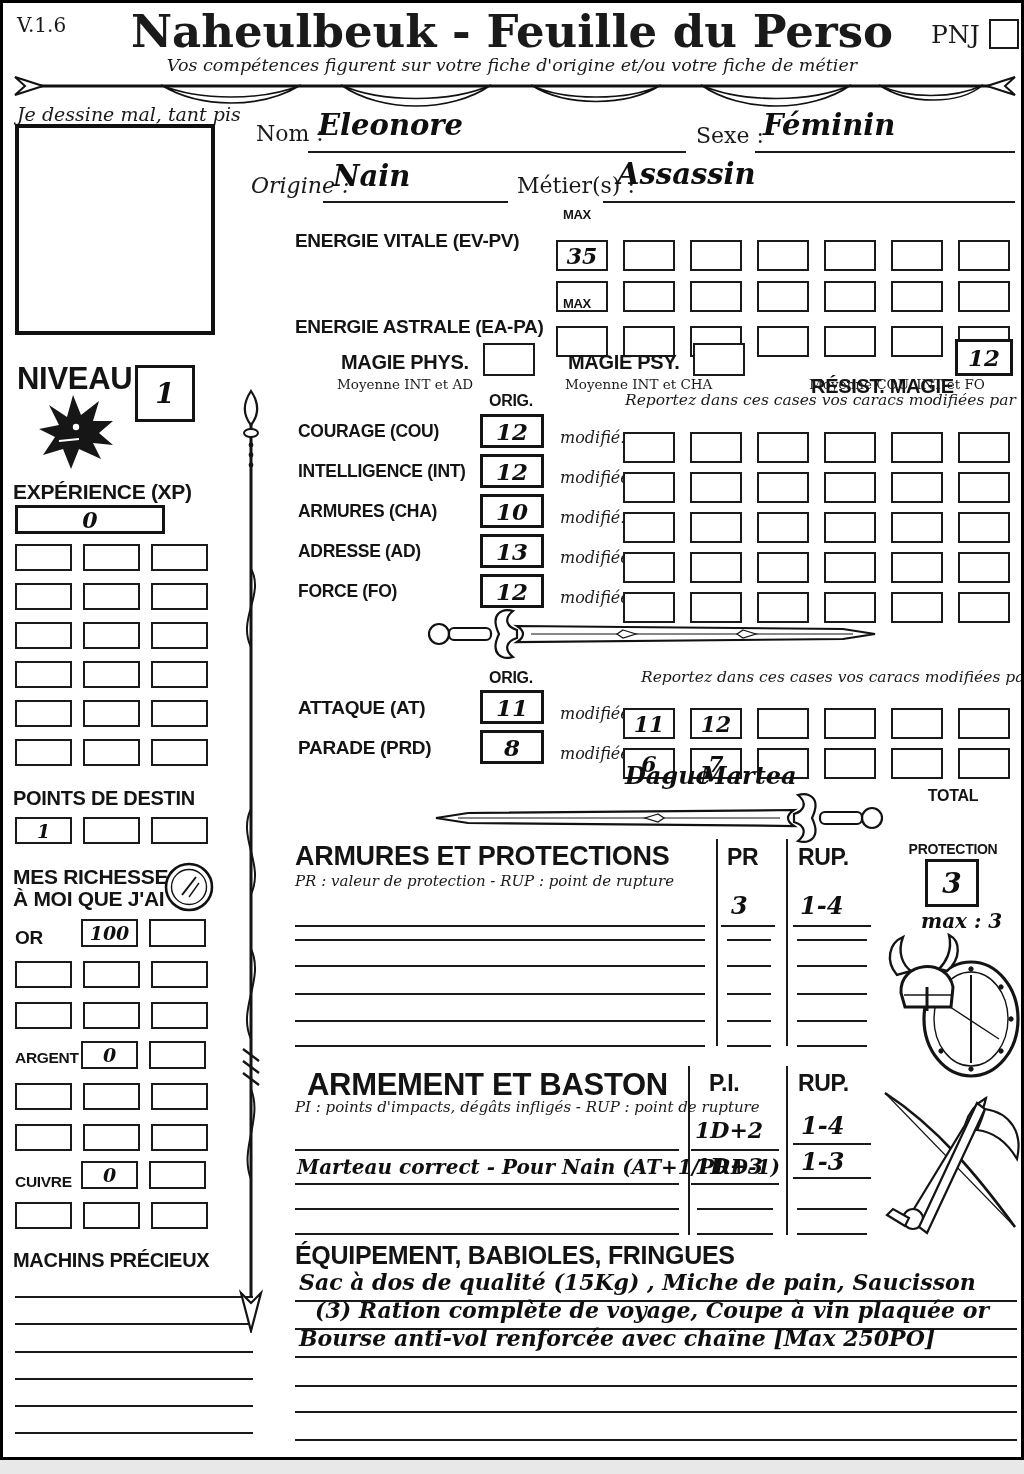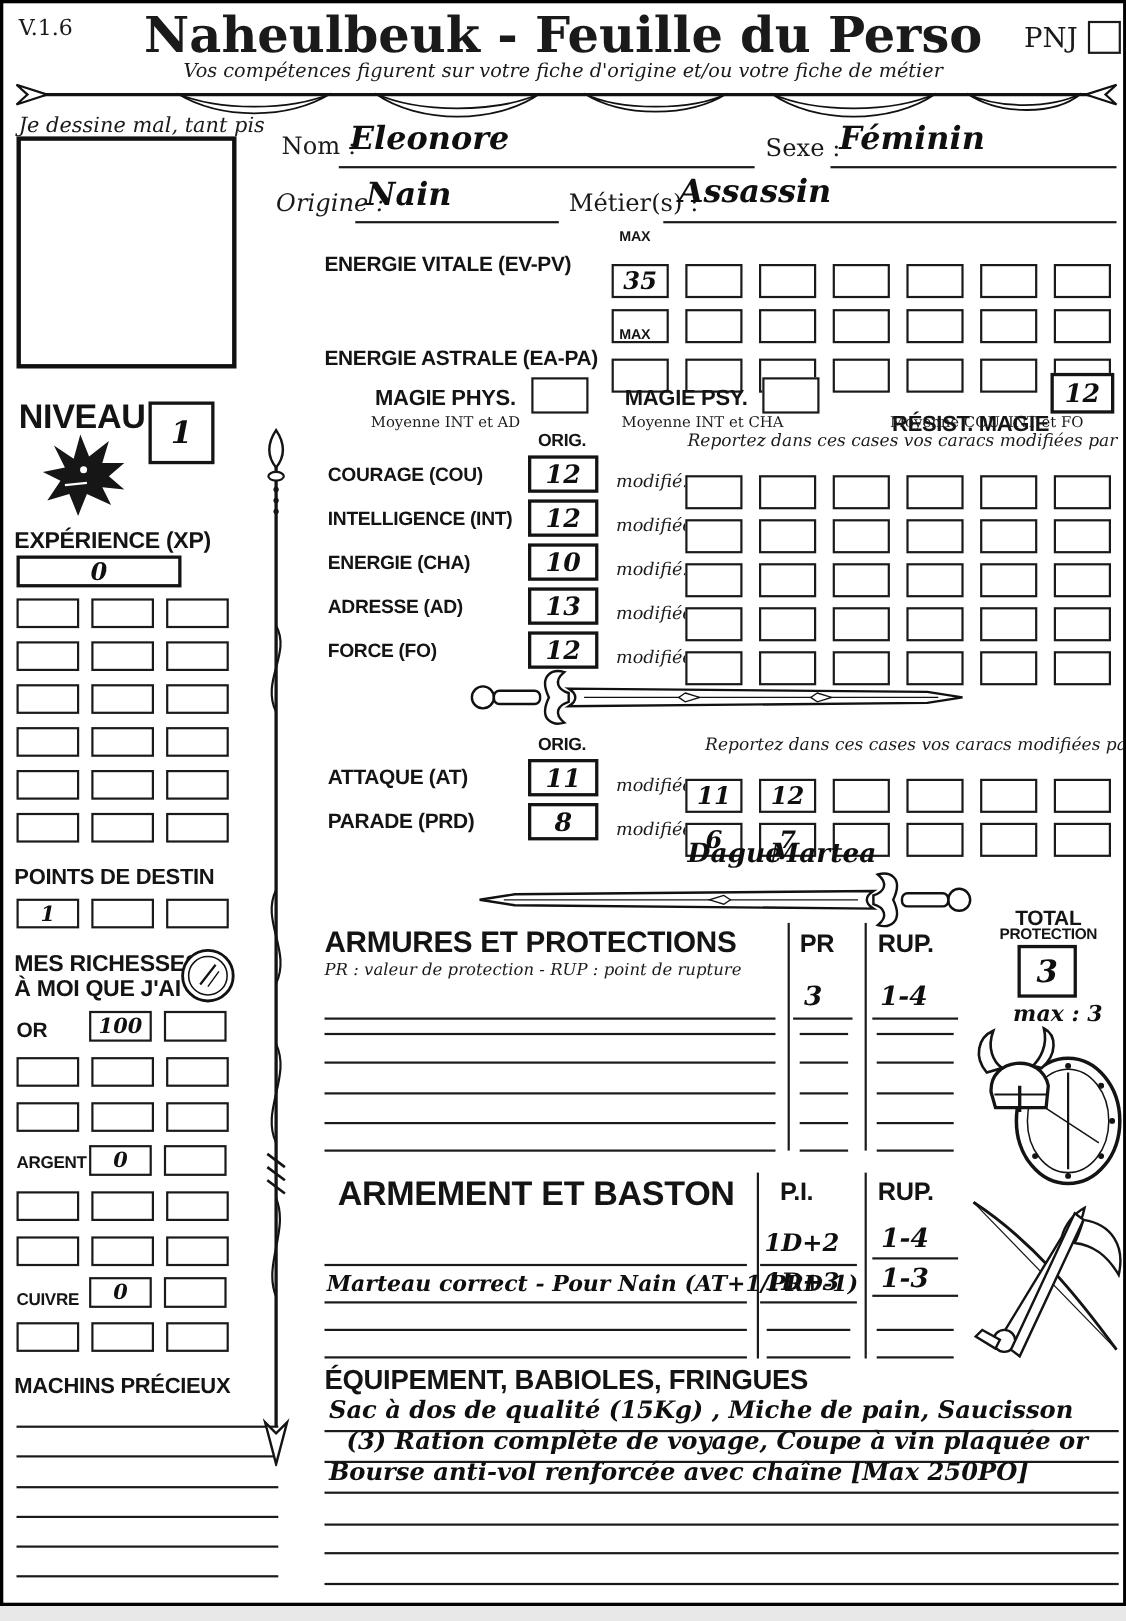--- a/index.html
+++ b/index.html
@@ -131,21 +131,21 @@
   <div class="scr" style="left:557px;top:465px;font-size:16px;">modifiée...</div>
   <div class="row" style="left:620px;top:453px;">
     <span class="bx"></span>
       <span class="bx"></span>
       <span class="bx"></span>
       <span class="bx"></span>
       <span class="bx"></span>
       <span class="bx"></span>
   </div>
 
-  <div class="lbl" style="left:295px;top:498px;font-size:17.5px;">ENERGIE (CHA)</div>
+  <div class="lbl" style="left:295px;top:498px;font-size:17.5px;">ARMURES (CHA)</div>
   <div class="obx" style="left:477px;top:491px;">10</div>
   <div class="scr" style="left:557px;top:505px;font-size:16px;">modifié...</div>
   <div class="row" style="left:620px;top:493px;">
     <span class="bx"></span>
       <span class="bx"></span>
       <span class="bx"></span>
       <span class="bx"></span>
       <span class="bx"></span>
       <span class="bx"></span>
   </div>
@@ -228,21 +228,21 @@
     </svg>
   </div>
 
   <div class="lbl" style="left:292px;top:838px;font-size:27px;">ARMURES ET PROTECTIONS</div>
   <div class="vl" style="left:713px;top:836px;height:207px;"></div>
   <div class="vl" style="left:783px;top:836px;height:207px;"></div>
   <div class="lbl" style="left:724px;top:841px;font-size:23px;">PR</div>
   <div class="lbl" style="left:795px;top:841px;font-size:23px;">RUP.</div>
   <div class="scr" style="left:292px;top:869px;font-size:15px;">PR : valeur de protection - RUP : point de rupture</div>
 
-  <div class="lbl ctr" style="left:895px;top:822px;width:110px;font-size:19px;text-align:center;">TOTAL</div>
+  <div class="lbl ctr" style="left:895px;top:784px;width:110px;font-size:16px;text-align:center;">TOTAL</div>
   <div class="lbl ctr" style="left:885px;top:838px;width:130px;font-size:14px;">PROTECTION</div>
   <div class="obx" style="left:922px;top:856px;width:54px;height:48px;font-size:28px;">3</div>
   <div class="hand" style="left:918px;top:906px;font-size:20px;">max : 3</div>
 
   <svg class="abs" style="left:880px;top:928px;" width="140" height="150" viewBox="0 0 140 150">
     <g fill="#fff" stroke="#141414">
       <ellipse cx="88" cy="88" rx="47" ry="57" stroke-width="3.2"></ellipse>
       <ellipse cx="88" cy="88" rx="37" ry="47" stroke-width="1.4"></ellipse>
       <line x1="88" y1="44" x2="88" y2="132" stroke-width="2"></line>
       <line x1="58" y1="70" x2="116" y2="108" stroke-width="1.4"></line>
@@ -280,20 +280,21 @@
     <div class="ul" style="left:794px;top:1017px;width:70px;"></div>
   <div class="ul" style="left:292px;top:1042px;width:410px;"></div>
     <div class="ul" style="left:724px;top:1042px;width:44px;"></div>
     <div class="ul" style="left:794px;top:1042px;width:70px;"></div>
 
   <div class="lbl" style="left:304px;top:1064px;font-size:31px;">ARMEMENT ET BASTON</div>
   <div class="vl" style="left:685px;top:1063px;height:169px;"></div>
   <div class="vl" style="left:783px;top:1063px;height:169px;"></div>
   <div class="lbl" style="left:706px;top:1067px;font-size:23px;">P.I.</div>
   <div class="lbl" style="left:795px;top:1067px;font-size:23px;">RUP.</div>
+  <div class="scr" style="left:292px;top:1095px;font-size:15px;">PI : points d'impacts, dégâts infligés - RUP : point de rupture</div>
 
   <div class="ul" style="left:292px;top:1146px;width:384px;"></div>
   <div class="hand" style="left:692px;top:1114px;font-size:22px;">1D+2</div>
   <div class="ul" style="left:688px;top:1146px;width:88px;"></div>
   <div class="hand" style="left:798px;top:1108px;font-size:24px;">1-4</div>
   <div class="ul" style="left:790px;top:1140px;width:78px;"></div>
 
   <div class="hand" style="left:294px;top:1152px;font-size:20px;">Marteau correct - Pour Nain (AT+1/PRD-1)</div>
   <div class="ul" style="left:292px;top:1180px;width:384px;"></div>
   <div class="hand" style="left:692px;top:1150px;font-size:22px;">1D+3</div>

